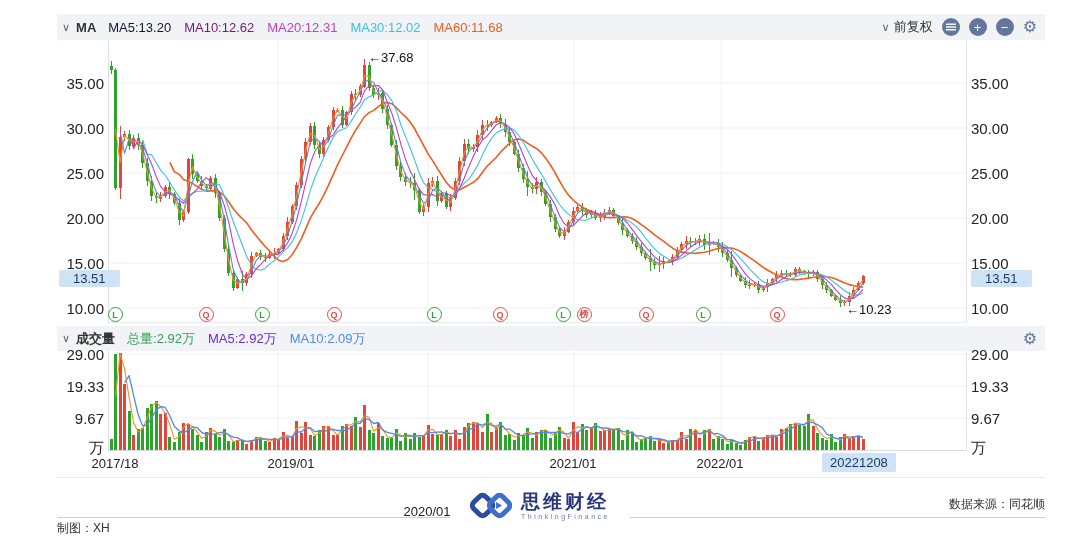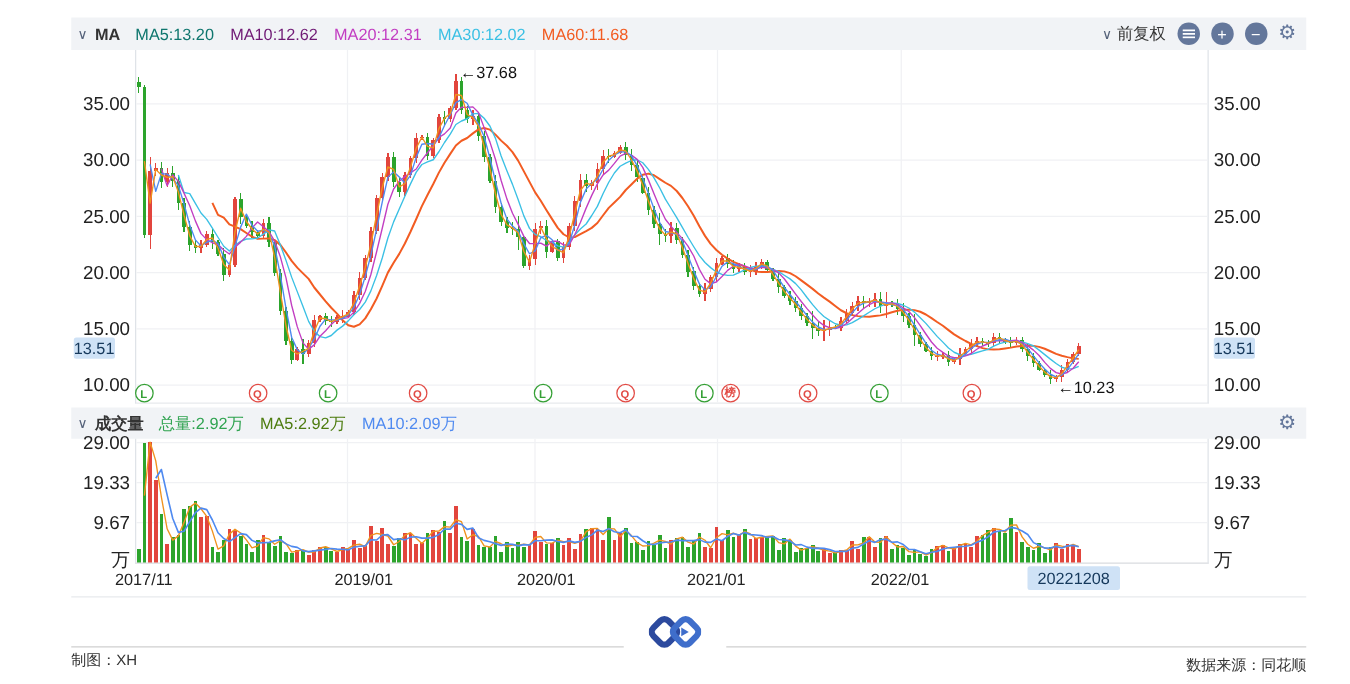--- a/index.html
+++ b/index.html
@@ -9,21 +9,21 @@
   .band .chev{color:#55627a;font-size:11px;margin:0 6px 0 5px;}
   .band .ttl{font-weight:bold;color:#333;margin-right:12px;}
   .band .lbl{margin-right:13px;}
   .band-right{margin-left:auto;display:flex;align-items:center;margin-right:8px;gap:9px;}
   .adj{display:flex;align-items:center;color:#333;}
   .adj .chev{margin-right:4px;}
   .cbtn{width:18px;height:18px;border-radius:50%;background:#64779b;color:#fff;display:flex;align-items:center;justify-content:center;font-size:13px;line-height:1;cursor:pointer;}
   .gear{color:#64779b;font-size:16px;line-height:1;cursor:pointer;}
   .pane{position:absolute;border-left:1px solid #dfe3e8;border-right:1px solid #dfe3e8;}
   .ylab{position:absolute;font-size:15px;color:#222;}
-  .badge{position:absolute;font-size:13px;color:#16395c;background:#cfe2f6;padding:1px 0;border-radius:2px;}
+  .badge{position:absolute;font-size:13px;color:#16395c;background:#cfe2f6;padding:1px 14px;border-radius:2px;}
   .xlab{position:absolute;top:456px;font-size:13px;color:#222;width:90px;text-align:center;}
   .xcur{position:absolute;top:453px;font-size:13px;color:#16395c;background:#cfe2f6;padding:2px 8px;border-radius:2px;}
   .mk{position:absolute;width:15px;height:15px;border-radius:50%;font-size:9px;font-weight:bold;display:flex;align-items:center;justify-content:center;background:rgba(255,255,255,.85);box-sizing:border-box;cursor:pointer;}
   .mk.g{border:1.4px solid #35a035;color:#35a035;}
   .mk.r{border:1.4px solid #e24b45;color:#e24b45;}
   .ann{position:absolute;font-size:13px;color:#111;white-space:nowrap;}
   .footer-txt{position:absolute;font-size:12px;color:#333;}
   #divider{position:absolute;top:517px;left:57px;width:988px;height:1px;background:#cfcfcf;}
   #logo{position:absolute;top:486px;left:50%;transform:translateX(-50%);background:#fff;padding:2px 20px;display:flex;align-items:center;gap:9px;}
   #logo .cn{font-size:19px;font-weight:bold;color:#28357f;letter-spacing:3px;line-height:1.1;}
@@ -31,21 +31,21 @@
   svg{display:block;}
 </style>
 </head>
 <body>
 
 <div id="widget">
 
   <div class="band" style="top:14px;">
     <span class="chev">∨</span>
     <span class="ttl">MA</span>
-    <span class="lbl" style="color: #0f766e;">MA5:13.20</span>
+    <span class="lbl" style="color: #0f172a;">MA5:13.20</span>
     <span class="lbl" style="color: #701a75;">MA10:12.62</span>
     <span class="lbl" style="color: rgb(194, 62, 194);">MA20:12.31</span>
     <span class="lbl" style="color: rgb(59, 192, 228);">MA30:12.02</span>
     <span class="lbl" style="color: rgb(242, 92, 34);">MA60:11.68</span>
     <span class="band-right">
       <span class="adj">
         <span class="chev">∨</span>
         <span>前复权</span>
       </span>
       <span class="cbtn">
@@ -422,21 +422,21 @@
   <div class="badge" style="left:59px;top:270px;">13.51</div>
   <div class="badge" style="left:971px;top:270px;">13.51</div>
 
   <div class="ann" style="left:368px;top:50px;"><span>←</span><span>37.68</span></div>
   <div class="ann" style="left:846px;top:302px;"><span>←</span><span>10.23</span></div>
 
   <div class="band" style="top:326px;height:25px;">
     <span class="chev">∨</span>
     <span class="ttl">成交量</span>
     <span class="lbl" style="color: rgb(47, 163, 80);">总量:2.92万</span>
-    <span class="lbl" style="color: #4d7c0f;">MA5:2.92万</span>
+    <span class="lbl" style="color: #6d28d9;">MA5:2.92万</span>
     <span class="lbl" style="color: rgb(79, 138, 240);">MA10:2.09万</span>
     <span class="band-right">
       <span class="gear">⚙</span>
     </span>
   </div>
 
   <div class="pane" id="pane-vol" style="left:108px;top:351px;width:857px;height:99px;border-bottom:1px solid #d9dcdf;">
       <svg width="857" height="99" viewBox="0 0 857 99">
         <line x1="0" y1="3.0" x2="857" y2="3.0" stroke="#f0f1f4" stroke-width="1"></line>
         <line x1="0" y1="35.0" x2="857" y2="35.0" stroke="#f0f1f4" stroke-width="1"></line>
@@ -617,29 +617,33 @@
         <polyline points="6.5,45.5 11.1,2.7 15.6,17.7 20.1,46.6 24.7,72.0 29.2,81.1 33.7,77.7 38.2,66.9 42.8,54.9 47.3,51.4 51.8,56.0 56.4,62.1 60.9,73.9 65.4,88.3 70.0,85.7 74.5,76.3 79.0,72.4 83.5,75.4 88.1,80.9 92.6,87.3 97.1,85.8 101.7,79.1 106.2,80.1 110.7,84.4 115.3,81.6 119.8,83.9 124.3,90.7 128.8,89.9 133.4,88.7 137.9,90.7 142.4,90.6 147.0,87.4 151.5,86.4 156.0,88.1 160.6,90.2 165.1,88.6 169.6,87.7 174.1,85.1 178.7,84.4 183.2,86.3 187.7,77.3 192.3,75.7 196.8,76.6 201.3,77.8 205.9,84.8 210.4,82.2 214.9,77.1 219.4,75.2 224.0,79.6 228.5,83.8 233.0,79.3 237.6,74.0 242.1,73.9 246.6,70.3 251.2,70.7 255.7,64.8 260.2,66.3 264.7,80.2 269.3,76.8 273.8,78.2 278.3,85.7 282.9,86.6 287.4,82.1 291.9,84.0 296.5,86.2 301.0,85.0 305.5,85.1 310.0,84.3 314.6,85.0 319.1,78.9 323.6,78.2 328.2,83.3 332.7,83.5 337.2,81.2 341.8,82.3 346.3,82.3 350.8,83.6 355.3,82.0 359.9,74.3 364.4,71.9 368.9,71.8 373.5,76.6 378.0,71.9 382.5,72.1 387.1,78.4 391.6,73.4 396.1,77.5 400.7,83.1 405.2,85.8 409.7,85.5 414.2,83.5 418.8,81.1 423.3,82.2 427.8,84.2 432.4,80.1 436.9,78.8 441.4,82.7 446.0,84.2 450.5,78.6 455.0,81.2 459.5,87.2 464.1,79.2 468.6,75.9 473.1,76.9 477.7,75.6 482.2,77.3 486.7,74.2 491.3,76.2 495.8,79.8 500.3,78.8 504.8,78.1 509.4,77.7 513.9,83.1 518.4,84.1 523.0,80.3 527.5,85.9 532.0,89.1 536.6,87.5 541.1,86.3 545.6,87.6 550.1,89.1 554.7,89.9 559.2,91.3 563.7,90.2 568.3,89.0 572.8,85.0 577.3,84.9 581.9,83.3 586.4,78.4 590.9,82.6 595.4,82.8 600.0,78.3 604.5,82.9 609.0,86.6 613.6,86.2 618.1,90.3 622.6,90.9 627.2,90.5 631.7,93.0 636.2,91.1 640.7,87.1 645.3,85.3 649.8,87.3 654.3,88.3 658.9,85.4 663.4,83.7 667.9,84.9 672.5,82.0 677.0,77.4 681.5,74.9 686.0,72.1 690.6,72.6 695.1,74.6 699.6,69.2 704.2,68.9 708.7,78.5 713.2,84.4 717.8,87.6 722.3,86.0 726.8,87.3 731.3,88.9 735.9,84.9 740.4,85.9 744.9,86.5 749.5,84.6 754.0,86.3 " fill="none" stroke="#f0921e" stroke-width="1.1" stroke-linejoin="round"></polyline>
         <polyline points="15.6,31.6 20.1,24.6 24.7,44.9 29.2,63.8 33.7,74.9 38.2,74.0 42.8,66.3 47.3,59.1 51.8,55.5 56.4,56.7 60.9,65.0 65.4,75.2 70.0,79.8 74.5,82.3 79.0,79.1 83.5,75.9 88.1,76.7 92.6,81.3 97.1,83.3 101.7,83.2 106.2,82.9 110.7,81.7 115.3,80.8 119.8,84.1 124.3,86.1 128.8,86.9 133.4,89.7 137.9,90.3 142.4,89.7 147.0,89.1 151.5,88.5 156.0,87.8 160.6,88.3 165.1,88.4 169.6,88.9 174.1,86.8 178.7,86.0 183.2,85.7 187.7,80.8 192.3,81.0 196.8,77.0 201.3,76.7 205.9,80.7 210.4,80.0 214.9,80.9 219.4,78.7 224.0,78.4 228.5,79.5 233.0,79.5 237.6,78.9 242.1,76.6 246.6,72.2 251.2,72.3 255.7,67.6 260.2,68.5 264.7,72.5 269.3,71.5 273.8,79.2 278.3,81.3 282.9,82.4 287.4,83.9 291.9,85.3 296.5,84.2 301.0,84.5 305.5,85.7 310.0,84.7 314.6,85.0 319.1,81.6 323.6,81.6 328.2,81.1 332.7,80.9 337.2,82.2 341.8,82.9 346.3,81.7 350.8,82.9 355.3,82.1 359.9,78.9 364.4,76.9 368.9,73.1 373.5,74.2 378.0,71.9 382.5,74.4 387.1,75.2 391.6,72.8 396.1,78.0 400.7,78.2 405.2,81.6 409.7,84.3 414.2,84.6 418.8,83.3 423.3,82.8 427.8,82.6 432.4,81.1 436.9,81.5 441.4,81.4 446.0,81.5 450.5,80.7 455.0,82.7 459.5,82.9 464.1,80.2 468.6,81.6 473.1,78.1 477.7,75.8 482.2,77.1 486.7,74.9 491.3,76.7 495.8,77.0 500.3,77.5 504.8,78.9 509.4,78.2 513.9,80.6 518.4,80.9 523.0,81.7 527.5,85.0 532.0,84.7 536.6,86.7 541.1,87.7 545.6,87.5 550.1,87.7 554.7,88.7 559.2,90.2 563.7,90.0 568.3,90.1 572.8,87.6 577.3,86.9 581.9,84.2 586.4,81.6 590.9,82.9 595.4,80.6 600.0,80.4 604.5,82.8 609.0,82.5 613.6,84.6 618.1,88.5 622.6,88.6 627.2,90.4 631.7,92.0 636.2,90.8 640.7,90.1 645.3,88.2 649.8,87.2 654.3,86.8 658.9,86.3 663.4,86.0 667.9,85.2 672.5,82.8 677.0,81.1 681.5,78.4 686.0,74.7 690.6,73.8 695.1,73.4 699.6,70.9 704.2,71.7 708.7,73.8 713.2,76.6 717.8,83.1 722.3,85.2 726.8,87.5 731.3,87.4 735.9,86.1 740.4,87.4 744.9,85.7 749.5,85.3 754.0,86.4 " fill="none" stroke="#4f8af0" stroke-width="1.3" stroke-linejoin="round"></polyline>
       </svg>
     </div>
 
   <div style="position:absolute;left:57px;top:450px;width:988px;height:27px;border-bottom:1px solid #e8eaed;"></div>
   <div class="xcur" id="xcur" style="left: 822px;">20221208</div>
 
   <div id="divider"></div>
   <div class="footer-txt" style="left:57px;top:520px;">制图：XH</div>
-  <div class="footer-txt" style="right:35px;top:524px;">数据来源：同花顺</div>
+  <div class="footer-txt" style="right:35px;top:496px;">数据来源：同花顺</div>
   <div id="logo">
     <svg width="42" height="36" viewBox="0 0 42 36">
       <g fill="none" stroke-width="5">
         <rect x="4" y="9" width="17" height="17" rx="4.5" transform="rotate(-45 12.5 17.5)" stroke="#2c4a9e"></rect>
         <rect x="21" y="9" width="17" height="17" rx="4.5" transform="rotate(-45 29.5 17.5)" stroke="#3f6ecb"></rect>
         <path d="M26 14 l6 3.5 -6 3.5 z" fill="#3f6ecb" stroke="none"></path>
       </g>
     </svg>
+    <span style="display:flex;flex-direction:column;">
+      <span class="cn">思维财经</span>
+      <span class="en">ThinkingFinance</span>
+    </span>
   </div>
 <div class="ylab" style="left: 58px; width: 46px; top: 75px; text-align: right;">35.00</div>
     <div class="ylab" style="left: 971px; width: 50px; top: 75px;">35.00</div>
     <div class="ylab" style="left: 58px; width: 46px; top: 120px; text-align: right;">30.00</div>
     <div class="ylab" style="left: 971px; width: 50px; top: 120px;">30.00</div>
     <div class="ylab" style="left: 58px; width: 46px; top: 165px; text-align: right;">25.00</div>
     <div class="ylab" style="left: 971px; width: 50px; top: 165px;">25.00</div>
     <div class="ylab" style="left: 58px; width: 46px; top: 210px; text-align: right;">20.00</div>
     <div class="ylab" style="left: 971px; width: 50px; top: 210px;">20.00</div>
     <div class="ylab" style="left: 58px; width: 46px; top: 255px; text-align: right;">15.00</div>
@@ -647,23 +651,23 @@
     <div class="ylab" style="left: 58px; width: 46px; top: 300px; text-align: right;">10.00</div>
     <div class="ylab" style="left: 971px; width: 50px; top: 300px;">10.00</div>
     <div class="ylab" style="left: 58px; width: 46px; top: 346.01px; text-align: right;">29.00</div>
     <div class="ylab" style="left: 971px; width: 50px; top: 346.01px;">29.00</div>
     <div class="ylab" style="left: 58px; width: 46px; top: 378.018px; text-align: right;">19.33</div>
     <div class="ylab" style="left: 971px; width: 50px; top: 378.018px;">19.33</div>
     <div class="ylab" style="left: 58px; width: 46px; top: 409.992px; text-align: right;">9.67</div>
     <div class="ylab" style="left: 971px; width: 50px; top: 409.992px;">9.67</div>
     <div class="ylab" style="left: 58px; width: 46px; top: 439px; text-align: right;">万</div>
     <div class="ylab" style="left: 971px; width: 50px; top: 439px;">万</div>
-    <div class="xlab" style="left: 70px;">2017/11</div>
+    <div class="xlab" style="left: 70px;">2017/18</div>
     <div class="xlab" style="left: 246px;">2019/01</div>
-    <div class="xlab" style="left: 392px;">2020/01</div>
+    <div class="xlab" style="left: 382px; margin-top: 48px;">2020/01</div>
     <div class="xlab" style="left: 528px;">2021/01</div>
     <div class="xlab" style="left: 675px;">2022/01</div>
     <div class="mk g" style="left: 107.5px; top: 307px;">L</div>
     <div class="mk r" style="left: 198.5px; top: 307px;">Q</div>
     <div class="mk g" style="left: 254.5px; top: 307px;">L</div>
     <div class="mk r" style="left: 326.5px; top: 307px;">Q</div>
     <div class="mk g" style="left: 426.5px; top: 307px;">L</div>
     <div class="mk r" style="left: 492.5px; top: 307px;">Q</div>
     <div class="mk g" style="left: 555.5px; top: 307px;">L</div>
     <div class="mk r" style="left: 576.5px; top: 307px;">榜</div>

